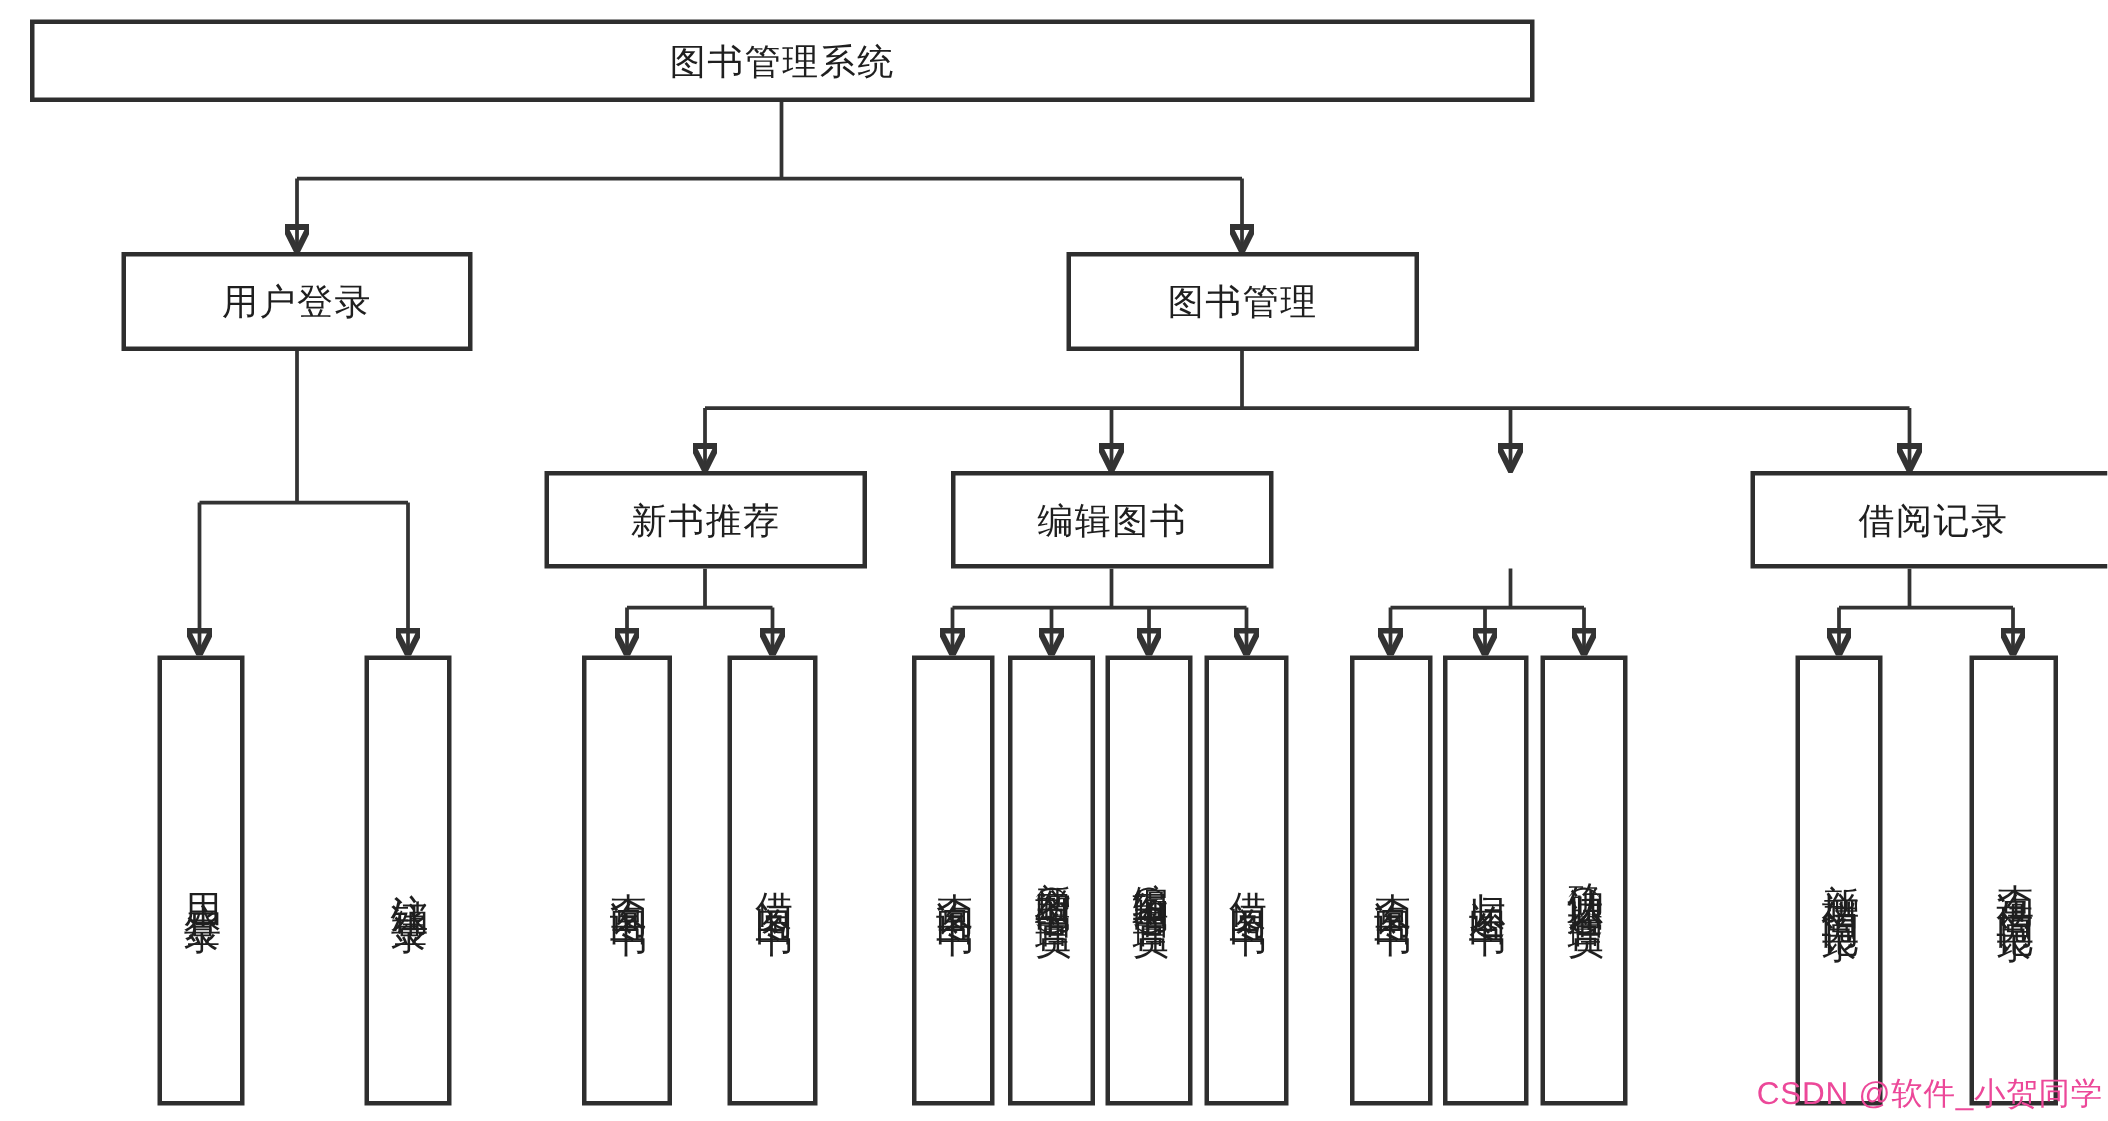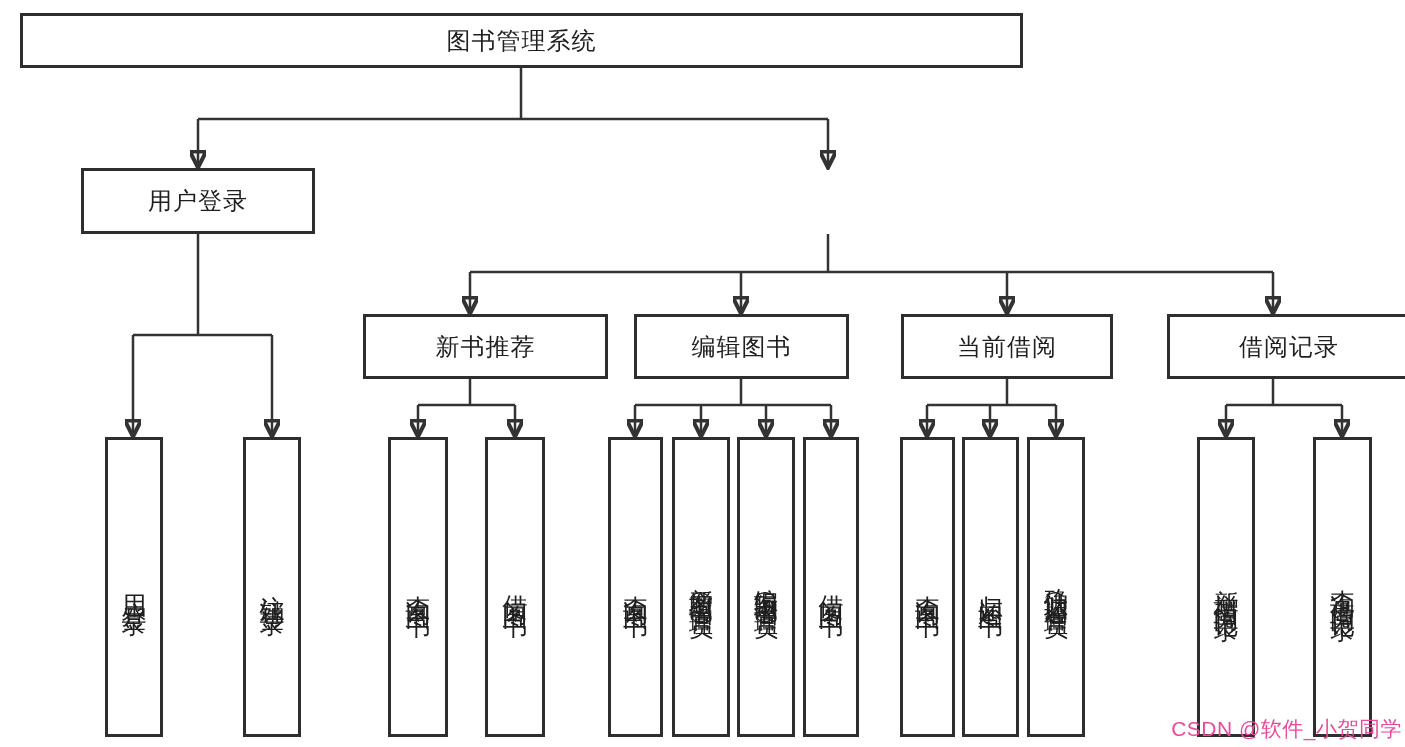--- a/index.html
+++ b/index.html
@@ -77,29 +77,29 @@
     <path d="M1342,405 L1342,435" marker-end="url(#arrow)"></path>
   </svg>
 
   <div class="node" style="left:20px;top:13px;width:1003px;height:55px;">
     <span class="h-label">图书管理系统</span>
   </div>
 
   <div class="node" style="left:81px;top:168px;width:234px;height:66px;">
     <span class="h-label">用户登录</span>
   </div>
+  <div class="node" style="left:711px;top:168px;width:235px;height:66px;">
+    <span class="h-label">图书管理</span>
+  </div>
 
-  <div class="node" style="left:363px;top:314px;width:245px;height:65px;">
+  <div class="node" style="left:363px;top:314px;width:215px;height:65px;">
     <span class="h-label">新书推荐</span>
   </div>
   <div class="node" style="left:634px;top:314px;width:215px;height:65px;">
     <span class="h-label">编辑图书</span>
-  </div>
-  <div class="node" style="left:901px;top:314px;width:212px;height:65px;">
-    <span class="h-label">当前借阅</span>
   </div>
   <div class="node" style="left:1167px;top:314px;width:244px;height:65px;">
     <span class="h-label">借阅记录</span>
   </div>
 
   <div class="node leaf" style="left:105px;width:58px;">
     <span class="v-label">用户登录</span>
   </div>
   <div class="node leaf" style="left:243px;width:58px;">
     <span class="v-label">注销登录</span>

